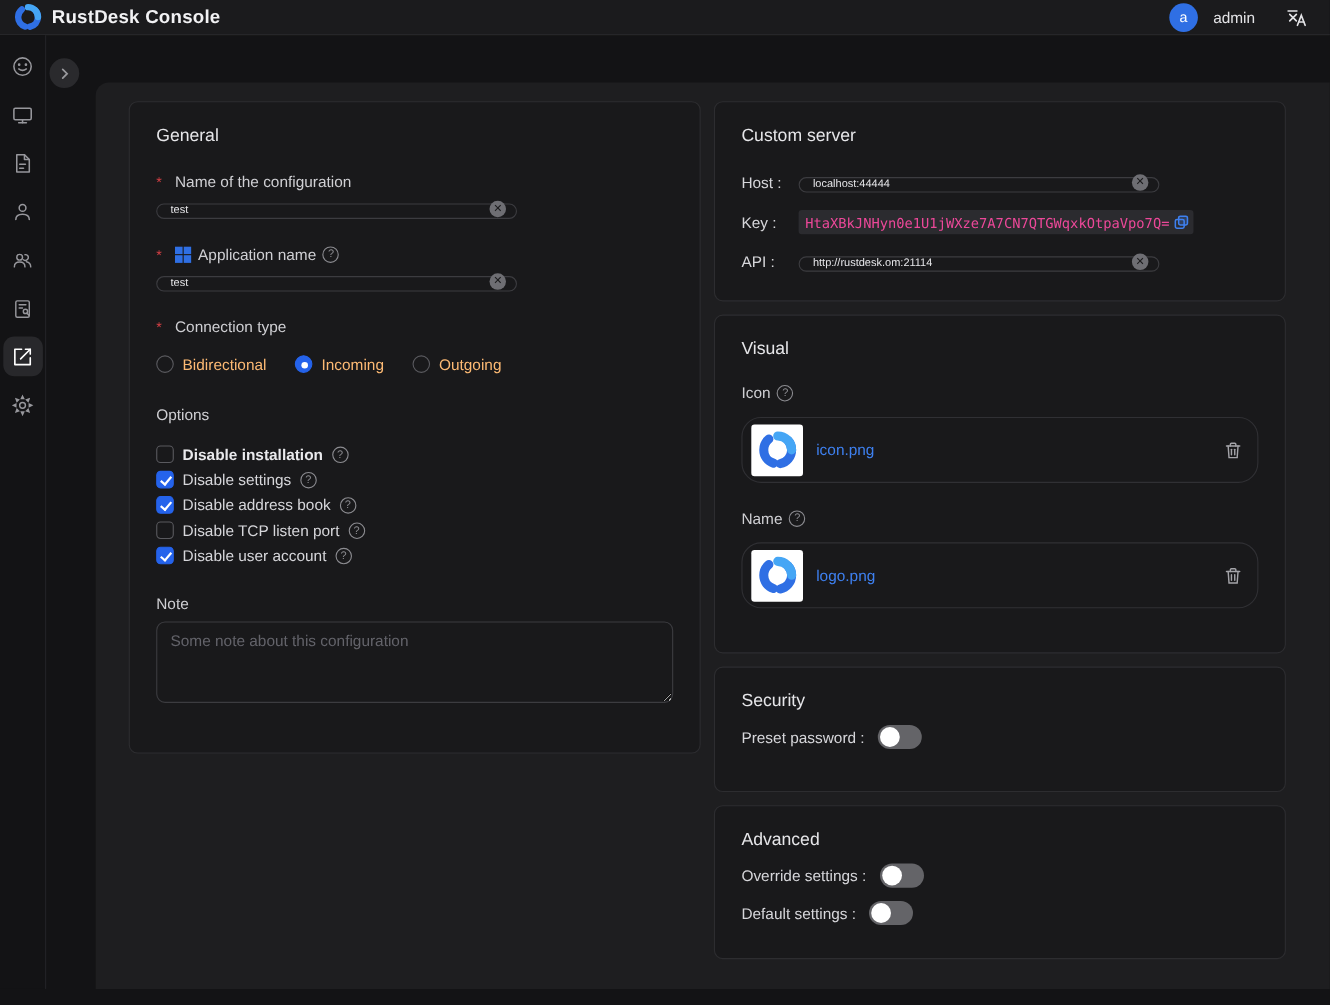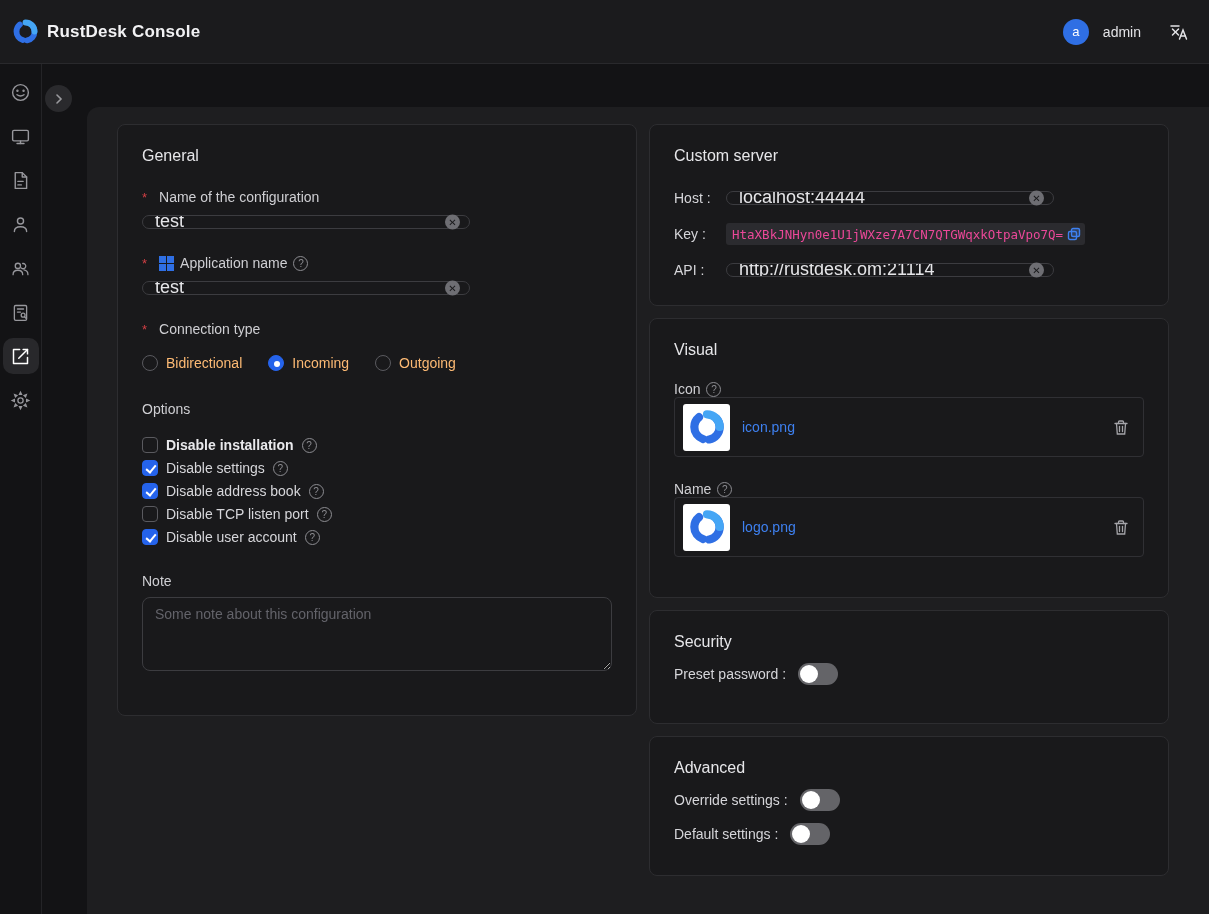--- a/index.html
+++ b/index.html
@@ -1,20 +1,20 @@
 <!DOCTYPE html>
 <html><head>
 <meta charset="utf-8">
 <style>
   * { margin:0; padding:0; box-sizing:border-box; }
   html,body { width:1209px; height:914px; overflow:hidden; background:#131315;
     font-family:"Liberation Sans", sans-serif; color:#cfcfd3; }
 
   
-  .header { height:64px; background:#1b1b1d; border-bottom:1px solid #29292c;
+  .header { height:32px; background:#1b1b1d; border-bottom:1px solid #29292c;
     display:flex; align-items:center; justify-content:space-between; padding:0 20px 0 12px; }
   .brand { display:flex; align-items:center; gap:8px; }
   .brand-title { color:#f2f2f4; font-size:17px; font-weight:bold; letter-spacing:.2px; }
   .header-right { display:flex; align-items:center; gap:14px; }
   .avatar { width:26px; height:26px; border-radius:50%; background:#2f6fe4; color:#fff;
     display:flex; align-items:center; justify-content:center; font-size:13px; cursor:pointer; }
   .username { color:#e3e3e6; font-size:14px; cursor:pointer; }
   .translate-btn { margin-left:14px; cursor:pointer; display:flex; align-items:center; }
 
   
@@ -35,21 +35,21 @@
 
   .card { background:#19191b; border:1px solid #2d2d30; border-radius:8px;
     width:520px; padding:22px 24px; }
   .card + .card { margin-top:12px; }
   .card-title { color:#e6e6e9; font-size:16px; font-weight:500; }
 
   .field-label { font-size:14px; color:#cfcfd3; display:flex; align-items:center; gap:6px; }
   .req::before { content:"*"; color:#d23f44; margin-right:6px; font-size:13px; }
 
   .text-input { width:328px; height:14px; background:transparent; border:1px solid #3c3c40;
-    border-radius:8px; color:#e6e6e9; font-size:18px; padding:0 30px 0 12px;
+    border-radius:8px; color:#e6e6e9; font-size:10px; padding:0 30px 0 12px;
     font-family:"Liberation Sans", sans-serif; outline:none; }
   .input-wrap { position:relative; width:328px; }
   .clear-btn { position:absolute; right:10px; top:50%; transform:translateY(-50%);
     width:15px; height:15px; border-radius:50%; background:#6e6e73; color:#19191b;
     display:flex; align-items:center; justify-content:center; font-size:10px; cursor:pointer; line-height:1; }
 
   .help-icon { width:15px; height:15px; border-radius:50%; border:1.2px solid #8c8c91; color:#8c8c91;
     font-size:10px; display:inline-flex; align-items:center; justify-content:center; flex:0 0 auto; }
 
   
@@ -76,22 +76,22 @@
 
   
   .cs-row { display:flex; align-items:center; margin-top:16px; }
   .cs-label { width:52px; font-size:14px; color:#d6d6da; flex:0 0 auto; }
   .key-chip { background:#2b2b2f; border-radius:3px; height:22px; display:flex; align-items:center;
     padding:0 4px 0 6px; gap:4px; }
   .key-text { font-family:"DejaVu Sans Mono", monospace; font-size:12.5px; color:#ec4899; white-space:nowrap; }
   .copy-btn { cursor:pointer; display:flex; align-items:center; }
 
   
-  .file-row { border:1px solid #303034; border-radius:4px; height:60px; display:flex; align-items:center;
-    padding:0 14px 0 8px; }
+  .file-row { border:1px solid #303034; border-radius:18px; height:60px; display:flex; align-items:center;
+    padding:0 14px 0 8px; margin-top:14px; }
   .thumb { width:47px; height:47px; background:#fff; border-radius:3px; display:flex;
     align-items:center; justify-content:center; flex:0 0 auto; }
   .file-name { color:#3e80f0; font-size:14px; margin-left:12px; flex:1; cursor:pointer; }
   .trash-btn { cursor:pointer; color:#a4a4a9; display:flex; }
 
   
   .toggle-row { display:flex; align-items:center; gap:12px; margin-top:12px; font-size:14px; color:#d6d6da; }
   .toggle { width:40px; height:22px; border-radius:11px; background:#646468; position:relative; cursor:pointer; }
   .toggle .knob { position:absolute; left:2px; top:2px; width:18px; height:18px; border-radius:50%; background:#fff; }
 

